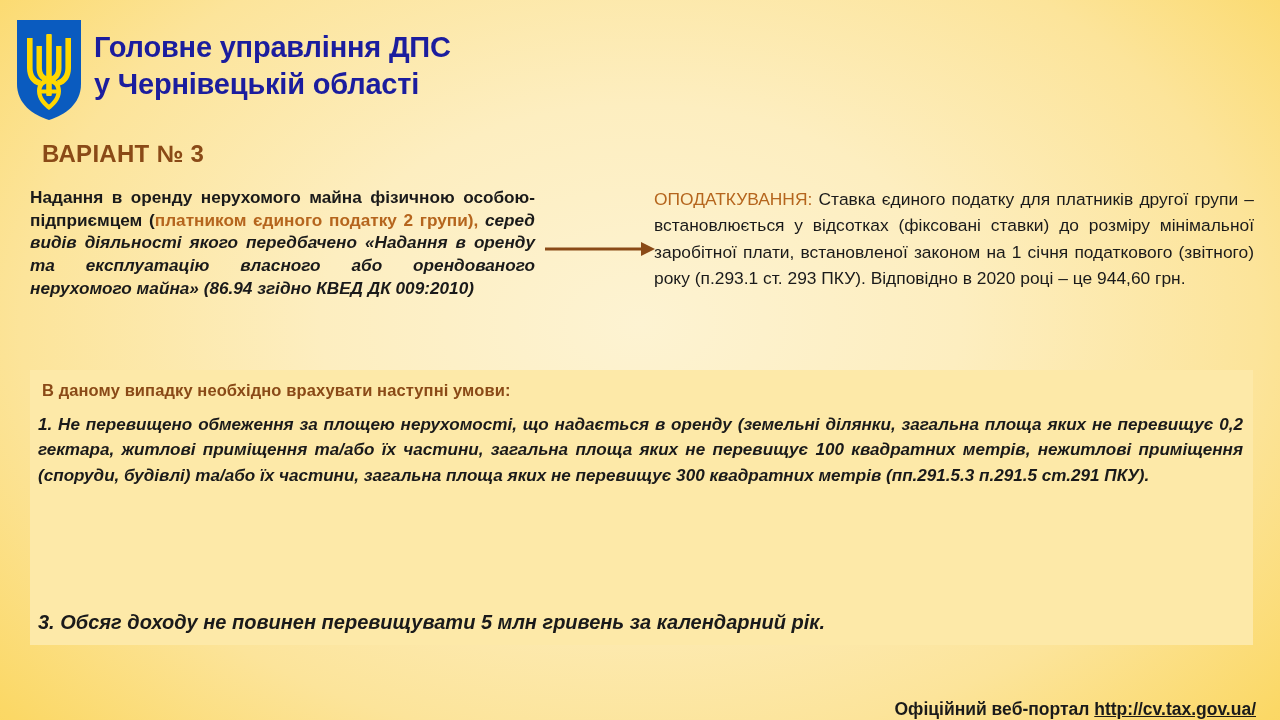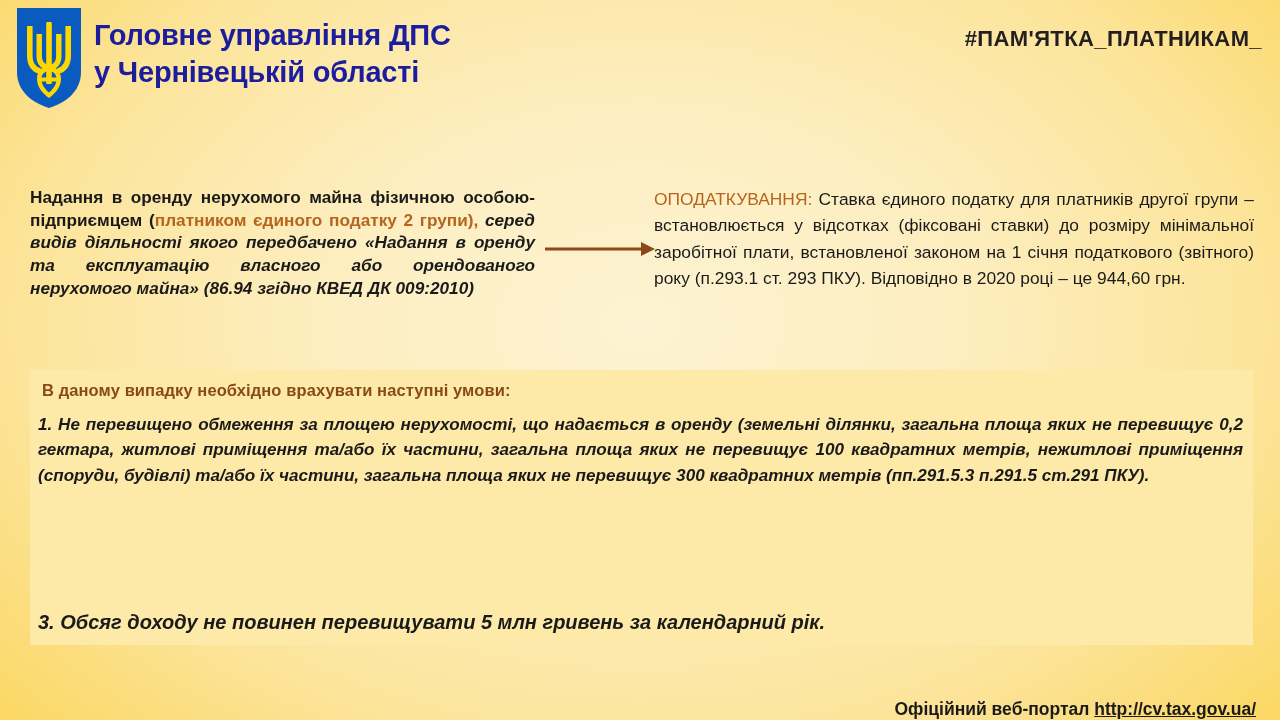--- a/index.html
+++ b/index.html
@@ -18,21 +18,21 @@
     width: 1280px;
     height: 720px;
     background:
       radial-gradient(ellipse 78% 95% at 50% 45%, #fdf3d2 0%, #fdeec0 32%, #fce49a 62%, #fbd866 85%, #f9d254 100%);
     overflow: hidden;
   }
 
   
   .header {
     position: absolute;
-    left: 0; top: 0;
+    left: 0; top: 12px;
     width: 1280px;
     height: 118px;
   }
   .emblem {
     position: absolute;
     left: 13px; top: 6px;
     width: 72px; height: 104px;
   }
   .emblem svg { display: block; }
   .org-title {
@@ -157,23 +157,23 @@
           <path d="M52.4 20 H58 v30 c0 9 -4.5 16 -12.6 18.1 l-1.5 -5.6 C48.9 61 52.4 57 52.4 50 Z"></path>
           <path d="M23.5 28 h5.4 v22 c0 4.5 1.8 7.2 5.2 8.4 l-1.4 5.4 C26.8 62 23.5 57 23.5 50 Z"></path>
           <path d="M43.1 28 h5.4 v22 c0 7 -3.3 12 -9.2 14 l-1.4 -5.4 c3.4 -1.2 5.2 -3.9 5.2 -8.4 Z"></path>
           <path d="M36 60 c7 0 12 5.5 12 13 c0 8.5 -6.5 15 -12 19 c-5.5 -4 -12 -10.5 -12 -19 c0 -7.5 5 -13 12 -13 Z M36 65 c-4.4 0 -7.6 3.6 -7.6 8.2 c0 5.6 4.2 10.4 7.6 13.3 c3.4 -2.9 7.6 -7.7 7.6 -13.3 C43.6 68.6 40.4 65 36 65 Z"></path>
           <rect x="26" y="71.5" width="20" height="4"></rect>
         </g>
       </svg>
     </div>
     <div class="org-title">Головне управління ДПС
  у Чернівецькій області</div>
-    <div class="hashtag">#ПАМ'ЯТКА_ПЛАТНИКАМ_</div>
   </div>
 
+  <div class="variant">ВАРІАНТ № 3</div>
 
   <div class="col-left">
     <span class="l-bold">Надання в оренду нерухомого майна фізичною особою-підприємцем (</span><span class="l-brown">платником єдиного податку 2 групи),</span><span class="l-ital"> серед видів діяльності якого передбачено «Надання в оренду та експлуатацію власного або орендованого нерухомого майна» (86.94 згідно КВЕД ДК 009:2010)</span>
   </div>
 
   <div class="arrow">
     <svg width="110" height="22" viewBox="0 0 110 22">
       <line x1="0" y1="11" x2="98" y2="11" stroke="#8a4a17" stroke-width="3"></line>
       <polygon points="96,4 110,11 96,18" fill="#8a4a17"></polygon>
     </svg>

